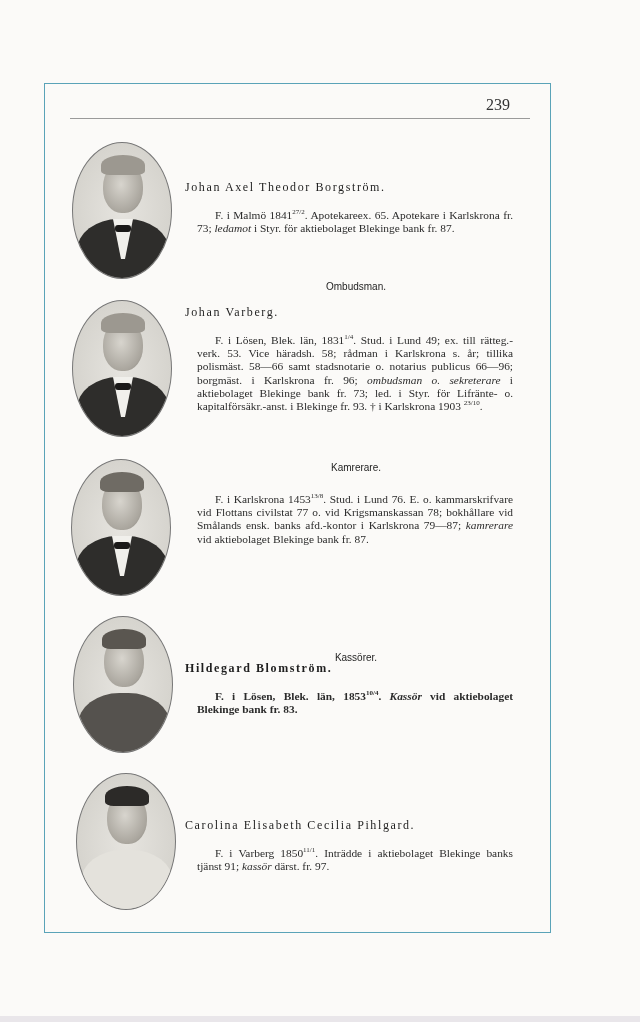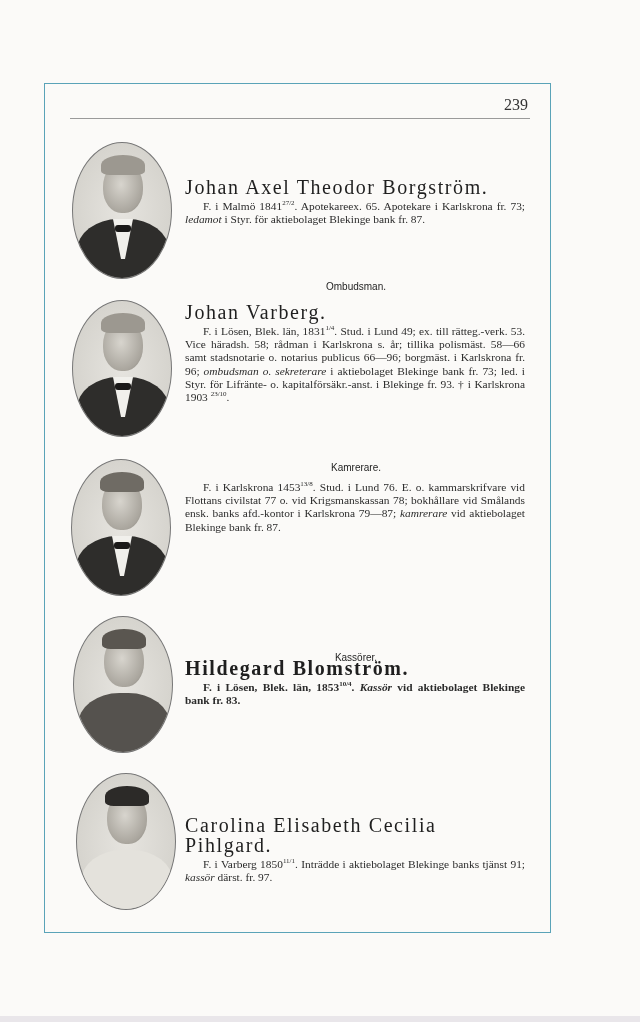--- a/index.html
+++ b/index.html
@@ -21,21 +21,21 @@
   }
   .header {
     position: absolute; left: 70px; top: 96px; width: 460px; height: 22px;
     border-bottom: 1px solid #9a9a9a;
   }
   .header-title {
     position: absolute; left: 86px; top: 4px;
     font-size: 11.5px; letter-spacing: 2.6px; color: #333;
   }
   .header-page {
-    position: absolute; right: 2px; top: 0px;
+    position: absolute; right: 20px; top: 0px;
     font-size: 16px; color: #333;
   }
   .portrait {
     position: absolute; width: 100px; height: 137px;
     border-radius: 50%;
     border: 1px solid #777;
     overflow: hidden;
     background: radial-gradient(ellipse at 50% 50%, #e6e4df 0%, #d6d4ce 70%, #c9c7c1 100%);
     box-sizing: border-box;
   }
@@ -68,26 +68,26 @@
   }
   .section-label {
     position: absolute; left: 186px; width: 340px; text-align: center;
     font-family: "Liberation Sans", "DejaVu Sans", sans-serif;
     font-weight: normal; font-size: 10px; color: #1e1e1e;
   }
   .entry {
     position: absolute; left: 185px; width: 340px;
   }
   .entry-name {
-    font-size: 20px; letter-spacing: 1.6px; color: #1f1f1f;
+    font-size: 12px; letter-spacing: 1.6px; color: #1f1f1f;
     margin: 0 0 3px 0; line-height: 20px;
   }
   .entry-bio {
     font-size: 11.4px; line-height: 13.2px; text-align: justify;
-    text-indent: 18px; color: #2b2b2b; margin: 0;
+    text-indent: 18px; color: #2b2b2b; margin: 12px;
     hyphens: manual;
   }
   .entry-bio i { font-style: italic; }
   sup { font-size: 7px; line-height: 0; }
 </style>
 </head>
 <body>
 
 <div class="frame"></div>
 

